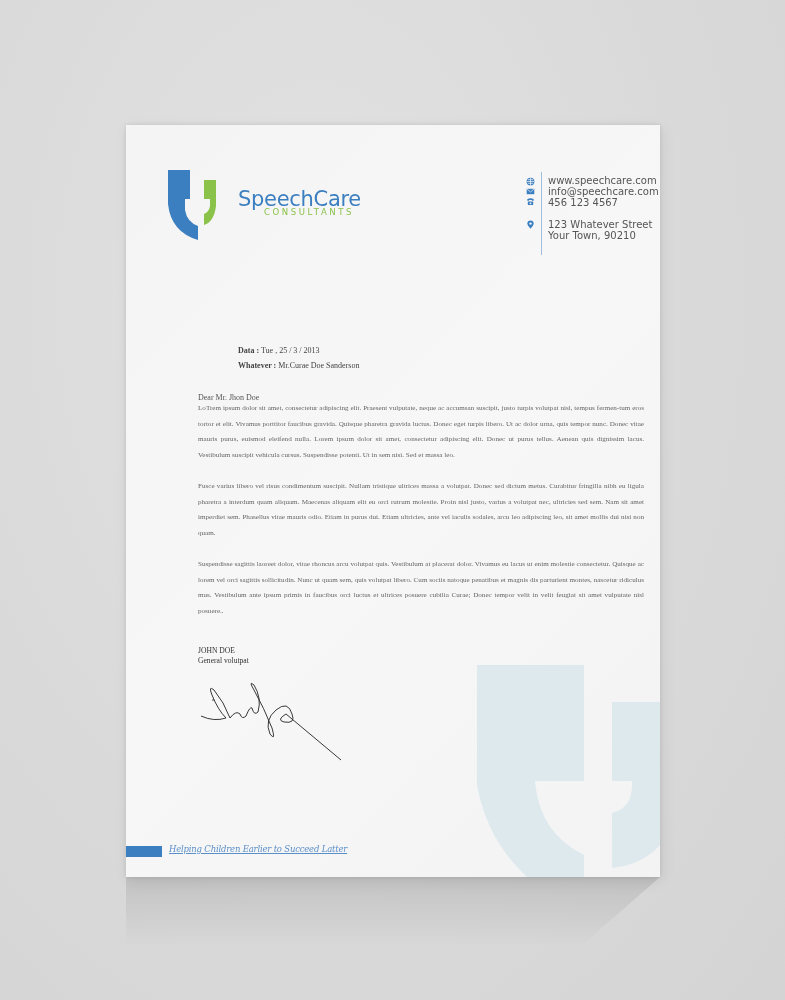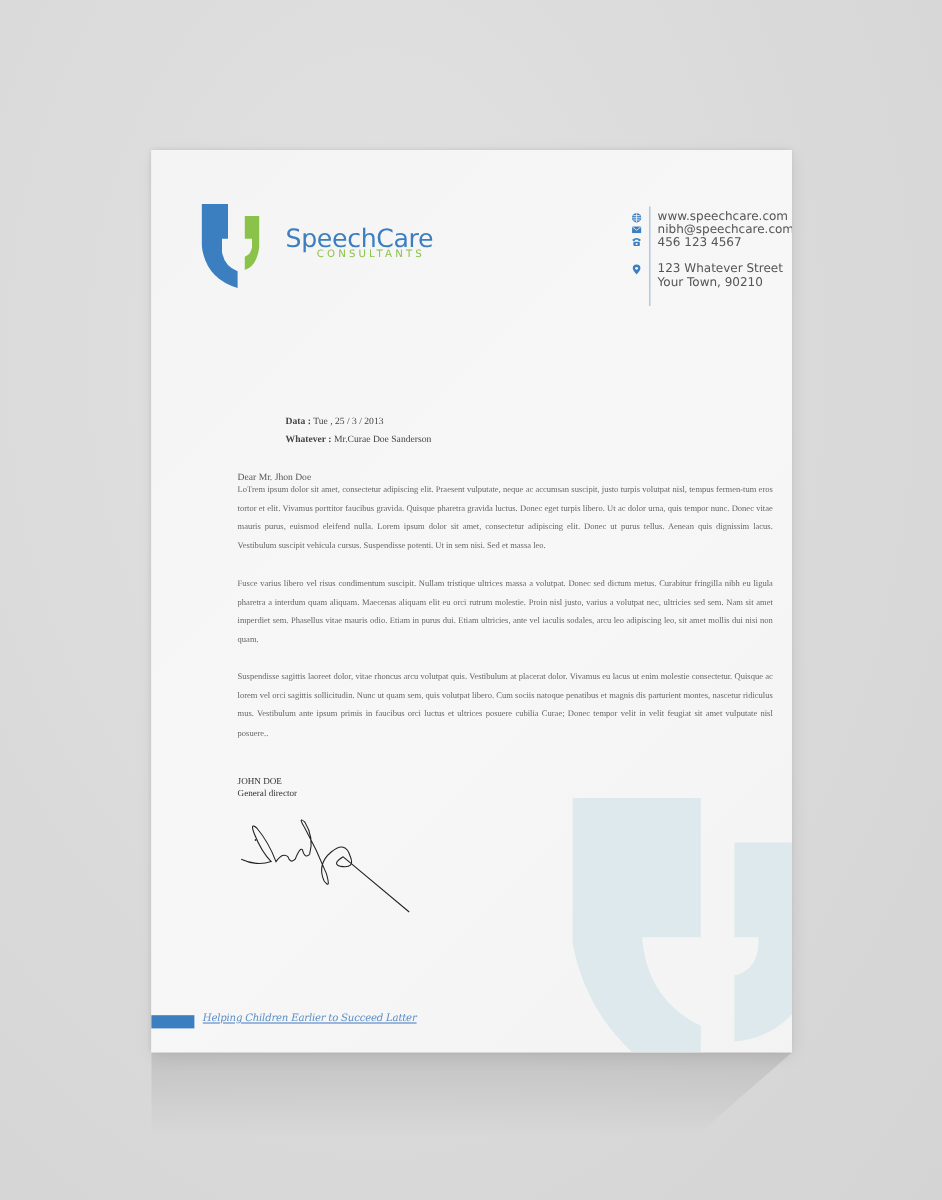--- a/index.html
+++ b/index.html
@@ -93,21 +93,21 @@
       <path d="M1 3 Q5 0 9 3 L8 4.5 L6.5 4 V3.2 H3.5 V4 L2 4.5 Z" fill="#3b7fc0"></path>
       <rect x="2" y="5" width="6" height="4" rx="1" fill="#3b7fc0"></rect>
       <circle cx="5" cy="7" r="1" fill="#f5f5f5"></circle>
     </svg>
     <svg class="ico" style="top:48px" viewBox="0 0 10 10">
       <path d="M5 0.5 Q8.5 0.5 8.5 4 Q8.5 6 5 9.8 Q1.5 6 1.5 4 Q1.5 0.5 5 0.5 Z" fill="#3b7fc0"></path>
       <circle cx="5" cy="4" r="1.3" fill="#f5f5f5"></circle>
     </svg>
     <div class="divider"></div>
     <div class="row" style="top:3px">www.speechcare.com</div>
-    <div class="row" style="top:14px">nibh@speechcare.com</div>
+    <div class="row" style="top:14px">info@speechcare.com</div>
     <div class="row" style="top:25px">456 123 4567</div>
     <div class="row" style="top:47px">123 Whatever Street</div>
     <div class="row" style="top:58px">Your Town, 90210</div>
   </div>
 
   <div class="meta" style="top:221px">
     <b>Data :</b>
     <span>Tue , 25 / 3 / 2013</span>
   </div>
   <div class="meta" style="top:236px">
@@ -115,21 +115,21 @@
     <span>Mr.Curae Doe Sanderson</span>
   </div>
 
   <div class="salutation">Dear Mr. Jhon Doe</div>
 
   <p class="para" style="top:276px; margin:0">LoTrem ipsum dolor sit amet, consectetur adipiscing elit. Praesent vulputate, neque ac accumsan suscipit, justo turpis volutpat nisl, tempus fermen-tum eros tortor et elit. Vivamus porttitor faucibus gravida. Quisque pharetra gravida luctus. Donec eget turpis libero. Ut ac dolor urna, quis tempor nunc. Donec vitae mauris purus, euismod eleifend nulla. Lorem ipsum dolor sit amet, consectetur adipiscing elit. Donec ut purus tellus. Aenean quis dignissim lacus. Vestibulum suscipit vehicula cursus. Suspendisse potenti. Ut in sem nisi. Sed et massa leo.</p>
   <p class="para" style="top:354px; margin:0">Fusce varius libero vel risus condimentum suscipit. Nullam tristique ultrices massa a volutpat. Donec sed dictum metus. Curabitur fringilla nibh eu ligula pharetra a interdum quam aliquam. Maecenas aliquam elit eu orci rutrum molestie. Proin nisl justo, varius a volutpat nec, ultricies sed sem. Nam sit amet imperdiet sem. Phasellus vitae mauris odio. Etiam in purus dui. Etiam ultricies, ante vel iaculis sodales, arcu leo adipiscing leo, sit amet mollis dui nisi non quam.</p>
   <p class="para" style="top:432px; margin:0">Suspendisse sagittis laoreet dolor, vitae rhoncus arcu volutpat quis. Vestibulum at placerat dolor. Vivamus eu lacus ut enim molestie consectetur. Quisque ac lorem vel orci sagittis sollicitudin. Nunc ut quam sem, quis volutpat libero. Cum sociis natoque penatibus et magnis dis parturient montes, nascetur ridiculus mus. Vestibulum ante ipsum primis in faucibus orci luctus et ultrices posuere cubilia Curae; Donec tempor velit in velit feugiat sit amet vulputate nisl posuere..</p>
 
   <div class="sign-name">JOHN DOE</div>
-  <div class="sign-title">General director</div>
+  <div class="sign-title">General volutpat</div>
 
   <svg class="signature" width="150" height="85" viewBox="0 0 150 85">
     <path d="M5 36 Q18 42 30 38 Q22 30 16 15 Q12 5 18 10 Q28 22 34 38 Q40 30 44 34 Q46 40 50 36 Q54 26 56 28 Q58 36 62 32" fill="none" stroke="#222" stroke-width="0.9"></path>
     <path d="M62 32 Q66 18 58 5 Q52 0 58 10 Q68 28 76 48 Q80 62 74 54 Q68 40 80 30 Q92 20 96 34 Q100 44 88 42 Q80 40 90 34 L145 80" fill="none" stroke="#222" stroke-width="0.9"></path>
     <circle cx="17" cy="20" r="0.8" fill="#333"></circle>
   </svg>
 
   <svg class="watermark" width="183" height="212" viewBox="0 0 183 212">
     <path d="M0 0 H107 V116 H58 Q62 168 107 190 V212 H50 Q10 175 0 120 Z" fill="#dde9ed"></path>
     <path d="M135 37 H183 V180 Q165 200 135 203 V148 Q155 143 155 120 V116 H135 Z" fill="#dde9ed"></path>

